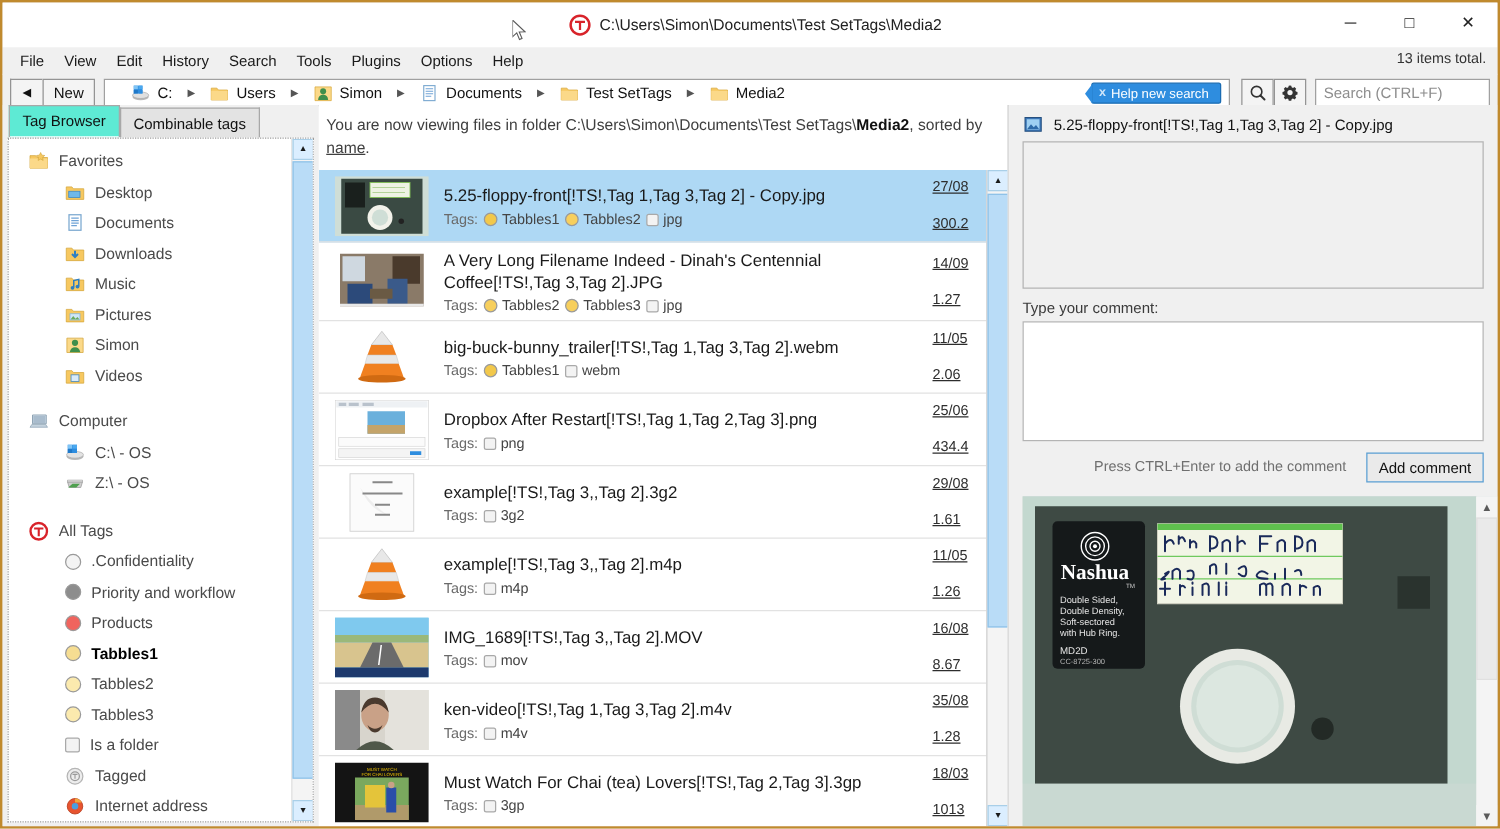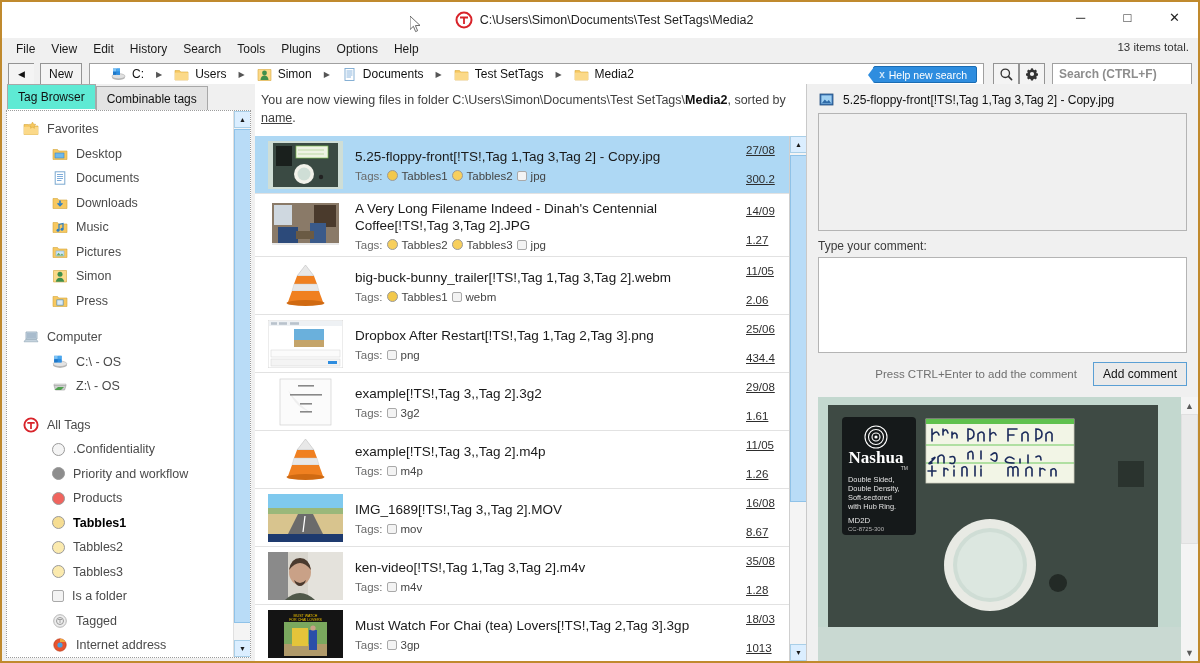--- a/index.html
+++ b/index.html
@@ -63,21 +63,21 @@
   .btn-back {
     width: 26px; height: 22px; background: #f4f4f4;
     border: 1px solid #949494; border-right: none;
     display: flex; align-items: center; justify-content: center;
     font-size: 9px; color: #111; cursor: default;
   }
   .btn-new {
     height: 22px; background: #f4f4f4;
     border: 1px solid #949494;
     display: flex; align-items: center; justify-content: center;
-    font-size: 12px; color: #111; padding: 0 8px; cursor: default; margin-left: 6px;
+    font-size: 12px; color: #111; padding: 0 8px; cursor: default;
   }
 
   .crumbbar {
     flex: 1 1 auto; height: 22px; margin-left: 7px;
     background: #ffffff; border: 1px solid #a0a0a0;
     display: flex; align-items: center; padding: 0 2px 0 8px;
     position: relative; overflow: hidden;
   }
   .crumb { display: flex; align-items: center; cursor: default; padding: 1px 3px; }
   .crumb .ci { width: 15px; height: 15px; margin-right: 6px; flex: 0 0 15px; }
@@ -108,21 +108,21 @@
     cursor: default;
   }
   .search-box {
     width: 140px; height: 22px; margin-left: 7px;
     background: #ffffff; border: 1px solid #a0a0a0;
     display: flex; align-items: center; padding: 0 6px;
   }
   .search-box input {
     border: none; outline: none; width: 100%;
     font-family: "Liberation Sans", sans-serif;
-    font-size: 12px; color: #222; background: transparent; font-weight: bold;
+    font-size: 12px; color: #222; background: transparent;
   }
   .search-box input::placeholder { color: #8d8d8d; }
 
   
   .body {
     position: absolute; left: 0; top: 82px;
     width: 1196px; height: 577px;
     display: flex;
   }
 
@@ -530,21 +530,21 @@
           </div>
 
           <div class="tnode lvl2">
             <span class="tico">
               <svg viewBox="0 0 16 16" width="16" height="16">
                 <path d="M1 3.5 h4.5 l1.2 1.5 H15 v8.5 H1 Z" fill="#f7c860" stroke="#d4a63a" stroke-width="0.6"></path>
                 <rect x="4.5" y="6.5" width="7" height="6" fill="#4f8fc4"></rect>
                 <rect x="5.2" y="7.2" width="5.6" height="4.6" fill="#d9eaf7"></rect>
               </svg>
             </span>
-            <span class="tlbl dim">Press</span>
+            <span class="tlbl dim">Videos</span>
           </div>
 
           <div style="height:12px"></div>
 
           <div class="tnode">
             <span class="tico">
               <svg viewBox="0 0 16 16" width="16" height="16">
                 <path d="M3 3 h11 v7 H3 Z" fill="#d8e4ee" stroke="#8fa4b5" stroke-width="0.8"></path>
                 <path d="M3.6 3.7 h9.8 v5.7 H3.6 Z" fill="#a9bccd"></path>
                 <path d="M1 12.8 h14 l-1.5-2.3 H2.5 Z" fill="#c5d3de" stroke="#8fa4b5" stroke-width="0.6"></path>

